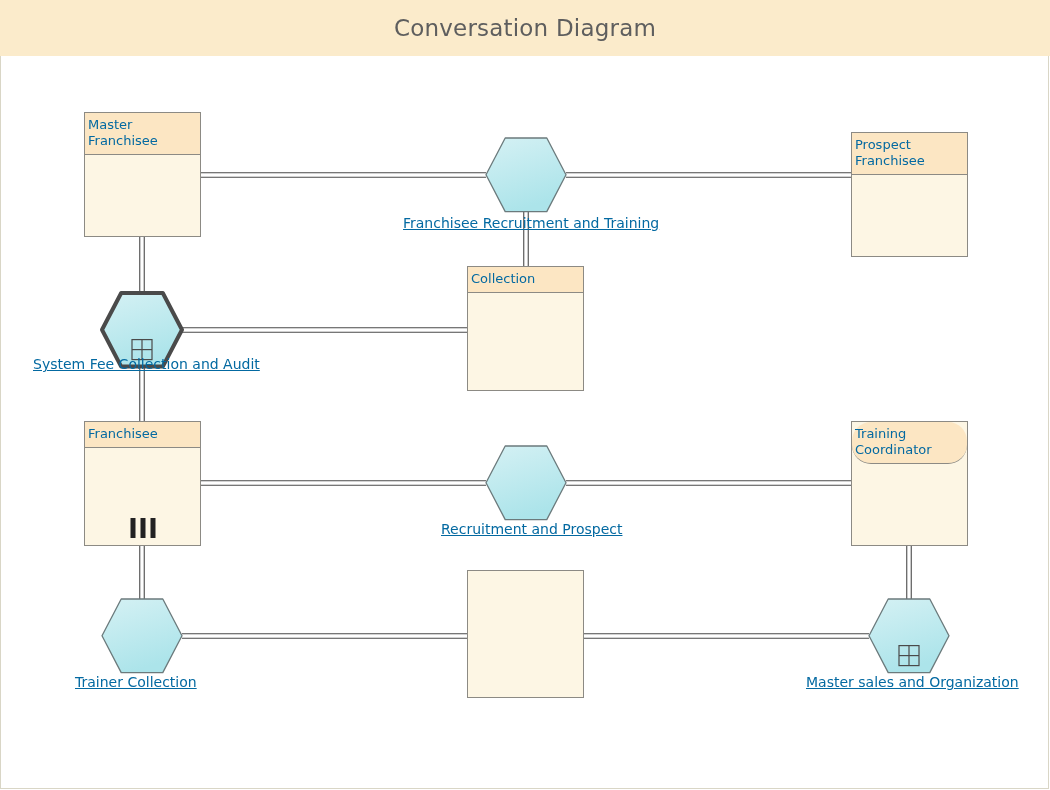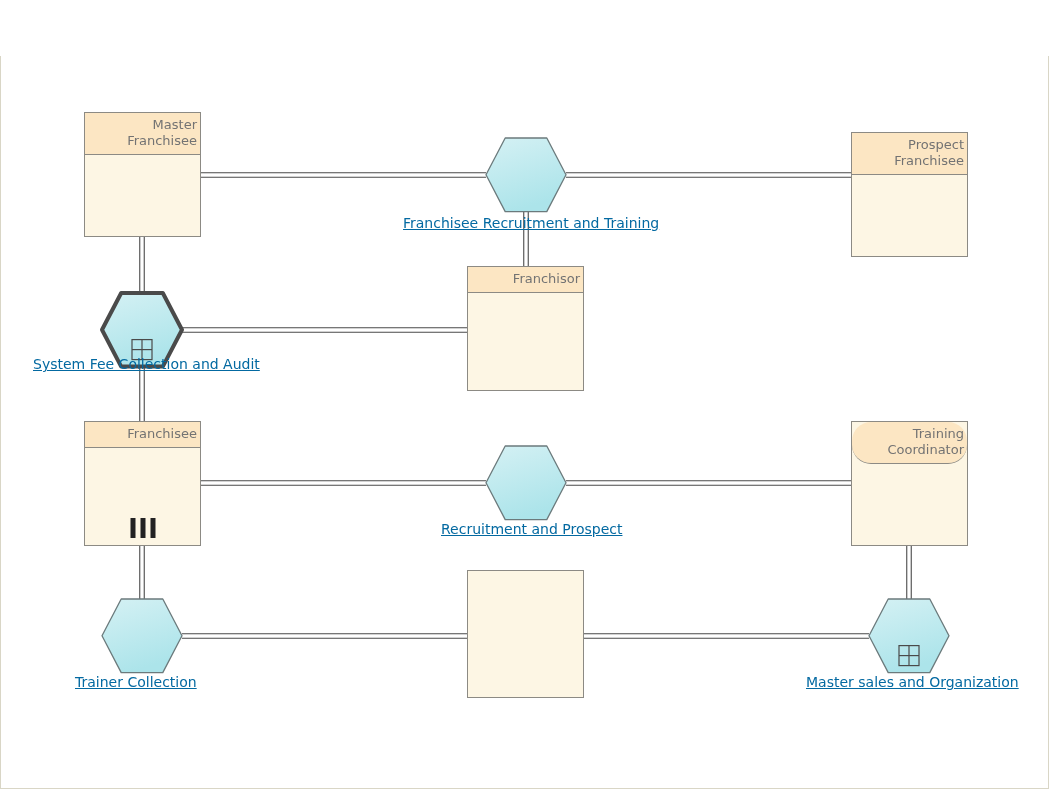--- a/index.html
+++ b/index.html
@@ -61,24 +61,24 @@
     position: absolute;
     box-sizing: border-box;
     border: 1px solid #8C8A84;
     background: #FDF6E4;
     display: flex;
     flex-direction: column;
   }
   .participant .phead {
     background: #FCE6C3;
     border-bottom: 1px solid #8C8A84;
-    color: #737373;
+    color: #0369a1;
     font-size: 13px;
     line-height: 16px;
-    text-align: right;
+    text-align: left;
     padding: 4px 3px 5px 3px;
     white-space: pre-line;
   }
   .participant .pbody {
     flex: 1 1 auto;
     position: relative;
   }
   .multi-marker {
     position: absolute;
     left: 50%;
@@ -105,20 +105,23 @@
     white-space: nowrap;
     line-height: 16px;
     text-decoration: underline;
   }
 </style>
 </head>
 <body>
 
 <div id="canvas">
 
+  <div id="title-banner">
+    <div id="title-text">Conversation Diagram</div>
+  </div>
 
   <div id="diagram-frame"></div>
 
   <svg id="wires" viewBox="0 0 1050 790">
       <g>
         <line x1="201" y1="172.75" x2="486" y2="172.75" stroke="#4A4A4A" stroke-width="1.1"></line>
         <line x1="201" y1="177.25" x2="486" y2="177.25" stroke="#4A4A4A" stroke-width="1.1"></line>
       </g>
       <g>
         <line x1="566" y1="172.75" x2="851" y2="172.75" stroke="#4A4A4A" stroke-width="1.1"></line>
@@ -171,21 +174,21 @@
         <div class="phead" style="background: rgb(252, 230, 195); border-bottom-color: rgb(140, 138, 132);">Master
 Franchisee</div>
         <div class="pbody"></div>
       </div>
       <div class="participant" style="left: 851px; top: 112px; width: 117px; height: 125px; border-color: rgb(140, 138, 132); background: rgb(253, 246, 228); margin-top: 20px;">
         <div class="phead" style="background: rgb(252, 230, 195); border-bottom-color: rgb(140, 138, 132);">Prospect
 Franchisee</div>
         <div class="pbody"></div>
       </div>
       <div class="participant" style="left: 467px; top: 266px; width: 117px; height: 125px; border-color: rgb(140, 138, 132); background: rgb(253, 246, 228);">
-        <div class="phead" style="background: rgb(252, 230, 195); border-bottom-color: rgb(140, 138, 132);">Franchisor</div>
+        <div class="phead" style="background: rgb(252, 230, 195); border-bottom-color: rgb(140, 138, 132);">Collection</div>
         <div class="pbody"></div>
       </div>
       <div class="participant" style="left: 84px; top: 421px; width: 117px; height: 125px; border-color: rgb(140, 138, 132); background: rgb(253, 246, 228);">
         <div class="phead" style="background: rgb(252, 230, 195); border-bottom-color: rgb(140, 138, 132);">Franchisee</div>
         <div class="pbody">
           <div class="multi-marker">
             <i></i>
             <i></i>
             <i></i>
           </div>

